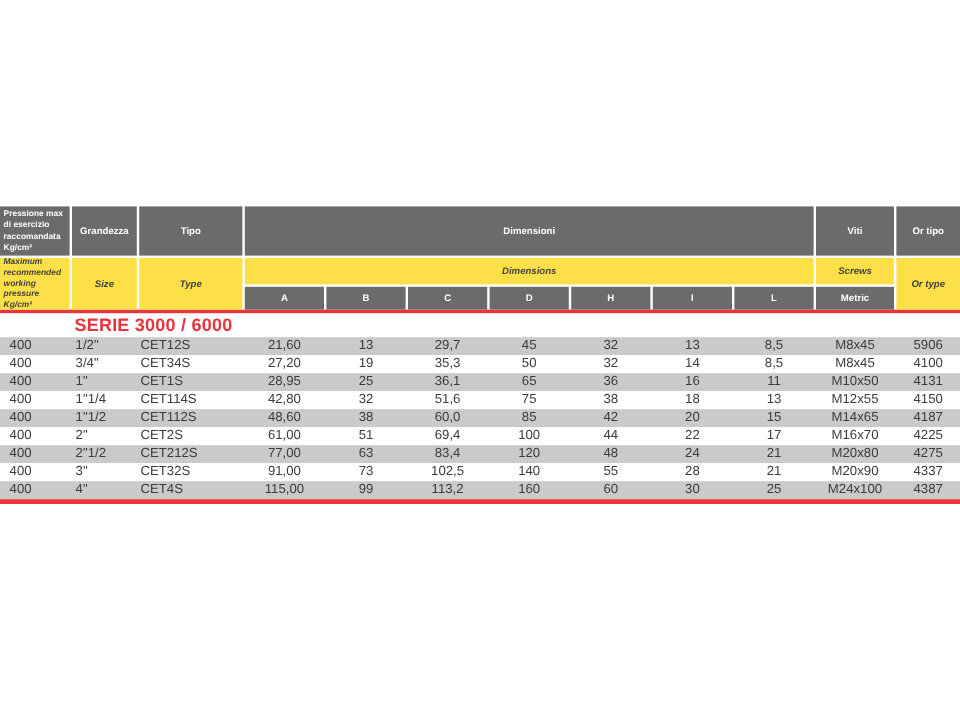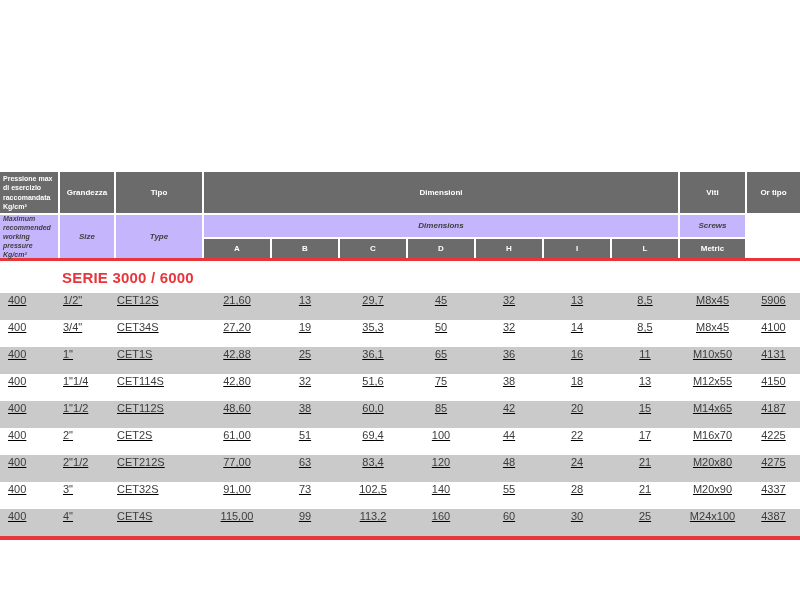--- a/index.html
+++ b/index.html
@@ -21,21 +21,21 @@
   .thead {
     grid-template-rows:41px 22px 19px;
     row-gap:2px;
     background:#ffffff;
   }
   .hcell {
     display:flex; align-items:center; justify-content:center;
     font-weight:bold; line-height:1.2;
   }
   .dark  { background:#6b6b6b; color:#ffffff; font-size:8px; }
-  .light { background:#c4b5fd; color:#3f3f3f; font-size:8px; font-style:italic; }
+  .light { background:#fde047; color:#3f3f3f; font-size:8px; font-style:italic; }
   .h-pressure-it {
     grid-column:1; grid-row:1;
     justify-content:flex-start; text-align:left;
     padding:2px 2px 2px 3px; font-size:7px; line-height:1.3;
   }
   .h-pressure-en {
     grid-column:1; grid-row:2/4;
     justify-content:flex-start; text-align:left;
     padding:2px 2px 2px 3px; font-size:7px; line-height:1.3;
   }
@@ -50,28 +50,28 @@
   .h-screws    { grid-column:11;   grid-row:2; }
   .h-metric    { grid-column:11;   grid-row:3; }
   .h-ortipo    { grid-column:12;   grid-row:1; }
   .h-ortype    { grid-column:12;   grid-row:2/4; }
 
   .redline { width:800px; height:3px; background:#e8353a; }
   .redline-bottom { width:800px; height:4px; background:#e8353a; }
 
   
   .series-title {
-    height:32px; display:flex; align-items:center;
+    height:20px; display:flex; align-items:center;
     padding-left:62px;
     color:#e8353a; font-weight:bold; font-size:15px;
     letter-spacing:0.2px;
   }
 
   
-  .trow { height:27px;text-decoration:underline; }
+  .trow { height:15px; }
   .trow.striped { background:#cacaca; }
   .trow.plain   { background:#ffffff; }
   .tcell {
     font-size:11px; line-height:15px; color:#3c3c3c;
     text-align:center; white-space:nowrap; overflow:hidden;
   }
   .tcell:nth-child(1) { text-align:left; padding-left:8px; }
   .tcell:nth-child(2) { text-align:left; padding-left:3px; }
   .tcell:nth-child(3) { text-align:left; padding-left:1px; }
 </style>
@@ -99,20 +99,21 @@
     <div class="hcell dark h-letter" style="grid-column:7">D</div>
     <div class="hcell dark h-letter" style="grid-column:8">H</div>
     <div class="hcell dark h-letter" style="grid-column:9">I</div>
     <div class="hcell dark h-letter" style="grid-column:10">L</div>
 
     <div class="hcell dark h-viti">Viti</div>
     <div class="hcell light h-screws">Screws</div>
     <div class="hcell dark h-metric">Metric</div>
 
     <div class="hcell dark h-ortipo">Or tipo</div>
+    <div class="hcell light h-ortype">Or type</div>
   </div>
 
   <div class="redline"></div>
 
   <div class="series-title">SERIE 3000 / 6000</div>
 
   <div id="data-rows">
       <div class="grid12 trow striped">
         <div class="tcell">400</div>
         <div class="tcell">1/2"</div>
@@ -138,21 +139,21 @@
         <div class="tcell">32</div>
         <div class="tcell">14</div>
         <div class="tcell">8,5</div>
         <div class="tcell">M8x45</div>
         <div class="tcell">4100</div>
       </div>
       <div class="grid12 trow striped">
         <div class="tcell">400</div>
         <div class="tcell">1"</div>
         <div class="tcell">CET1S</div>
-        <div class="tcell">42,88</div>
+        <div class="tcell">28,95</div>
         <div class="tcell">25</div>
         <div class="tcell">36,1</div>
         <div class="tcell">65</div>
         <div class="tcell">36</div>
         <div class="tcell">16</div>
         <div class="tcell">11</div>
         <div class="tcell">M10x50</div>
         <div class="tcell">4131</div>
       </div>
       <div class="grid12 trow plain">

